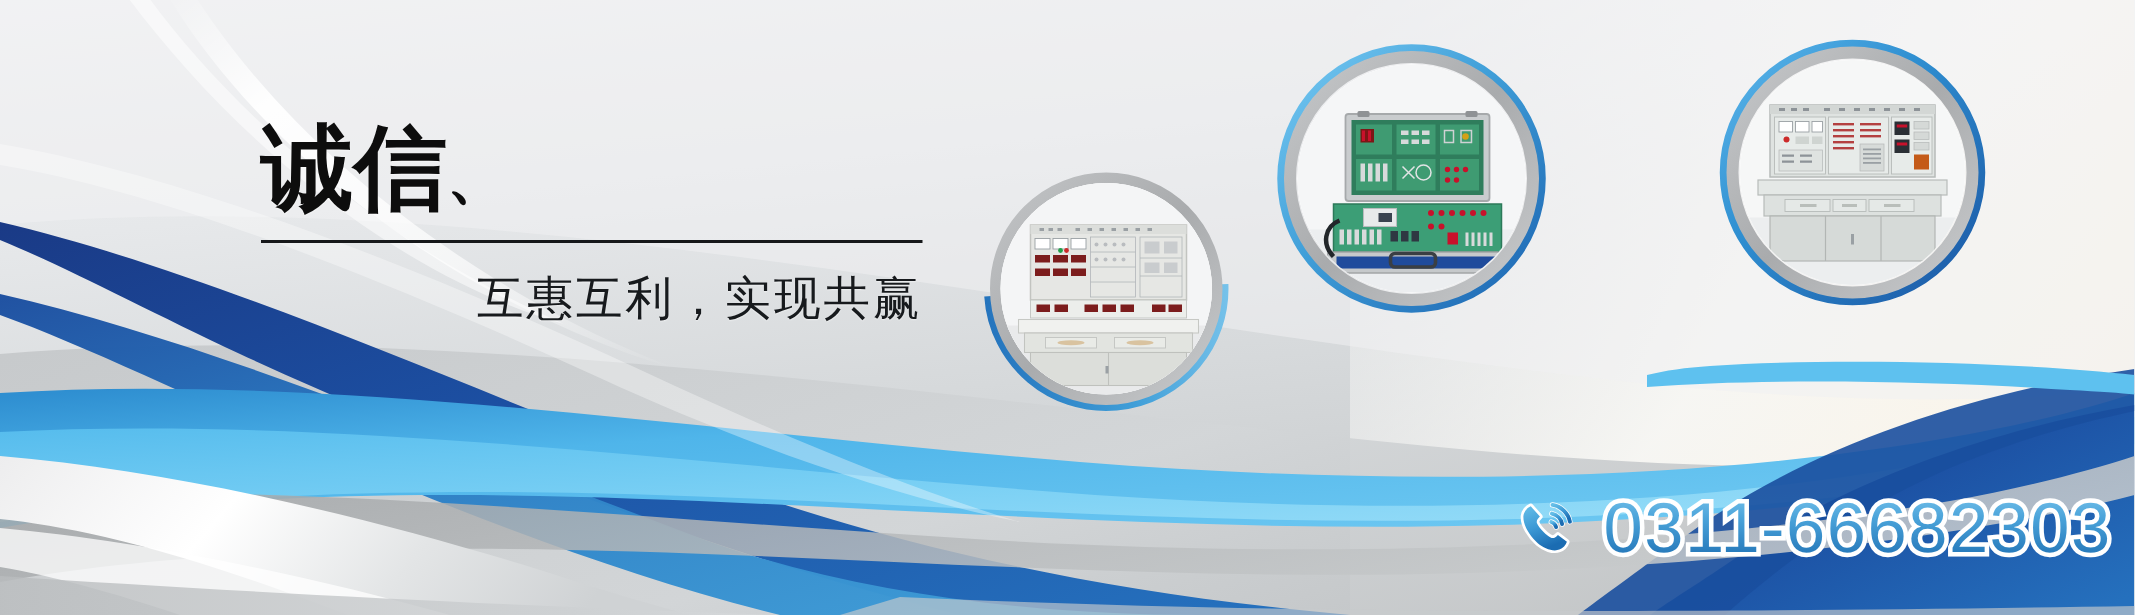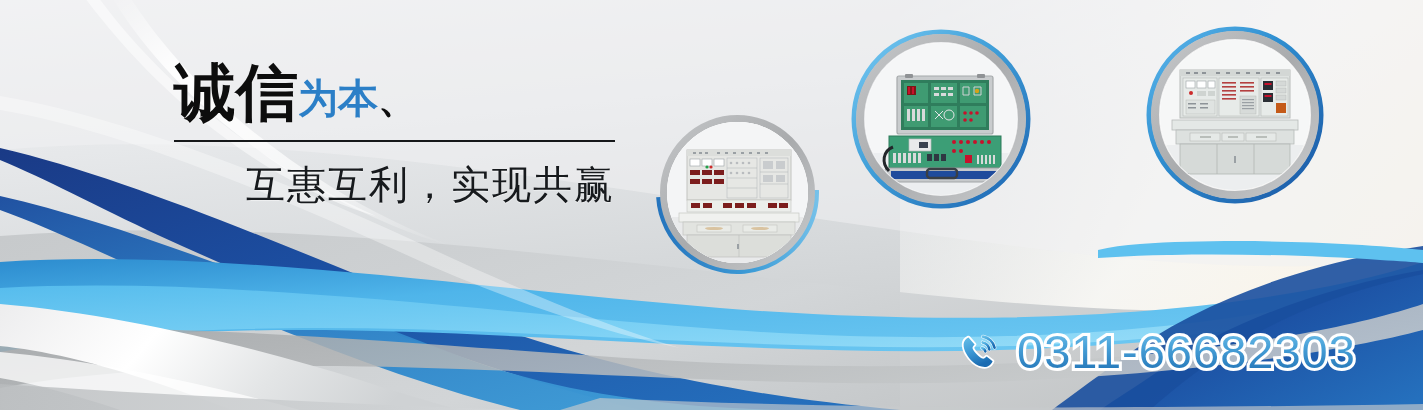--- a/index.html
+++ b/index.html
@@ -11,21 +11,21 @@
     width:1423px;
     height:410px;
     overflow:hidden;
     background:#e8eaec;
   }
   #bg-svg{position:absolute;left:0;top:0;width:1423px;height:410px;}
 
   
   .slogan-block{
     position:absolute;
-    left:174px; top:62px;
+    left:174px; top:82px;
     width:460px;
     z-index:6;
   }
   .headline{
     white-space:nowrap;
     line-height:1;
     height:72px;
     display:flex;
     align-items:baseline;
   }
@@ -52,21 +52,21 @@
   .rule{
     margin-top:6px;
     width:441px;
     height:2px;
     background:#16181a;
   }
   .subline{
     margin-top:16px;
     text-align:right;
     width:441px;
-    font-size:39px;
+    font-size:31px;
     color:#171a1d;
     letter-spacing:2px;
     white-space:nowrap;
     text-shadow:0 1px 1px rgba(255,255,255,.5);
   }
 
   
   .circle{
     position:absolute;
     border-radius:50%;
@@ -76,21 +76,21 @@
     position:absolute;
     border-radius:50%;
     overflow:hidden;
     background:#ffffff;
   }
   .photo svg{display:block;}
 
   
   .phone-block{
     position:absolute;
-    left:955px; top:327px;
+    left:1007px; top:327px;
     display:flex;
     align-items:center;
     z-index:7;
   }
   .phone-icon{width:48px;height:48px;display:block;}
   .phone-num-wrap{position:relative;margin-left:14px;}
   .phone-num-stroke{
     position:absolute; left:0; top:0;
     font-size:47px; letter-spacing:1px; line-height:1;
     color:#ffffff;
@@ -224,21 +224,20 @@
     <path d="M96,-6 C132,44 186,100 258,150 C300,179 342,201 376,216
              C340,206 296,186 252,157 C178,108 122,48 82,-6 Z" fill="#ffffff" opacity=".5"></path>
 
     <path d="M0,96 C120,116 280,178 430,248 C520,290 606,326 680,348
              C600,332 500,298 400,252 C256,186 110,128 0,110 Z" fill="#ffffff" opacity=".35"></path>
   </svg>
 
   <div class="slogan-block">
     <div class="headline">
       <span class="hl-big">诚信</span>
-      <span class="hl-sm">为本</span>
       <span class="hl-sm-dark">、</span>
     </div>
     <div class="rule"></div>
     <div class="subline">互惠互利，实现共赢</div>
   </div>
 
   <div class="circle" style="left:655px;top:110px;width:165px;height:165px;">
     <svg width="165" height="165" viewBox="0 0 165 165">
       <defs>
         <linearGradient id="c1blue" x1="0" y1="1" x2="1" y2="0">

